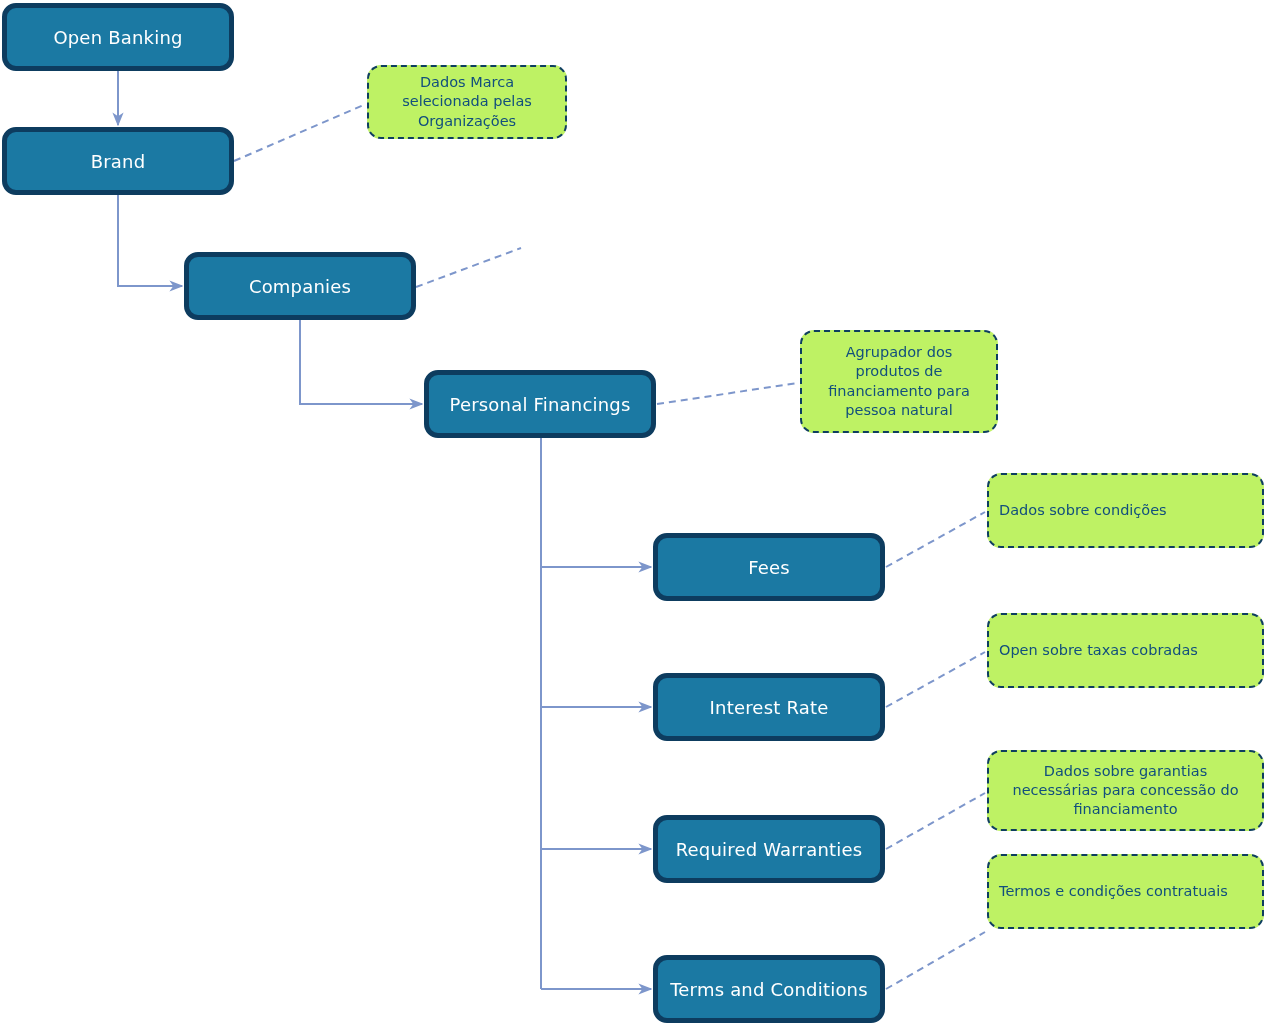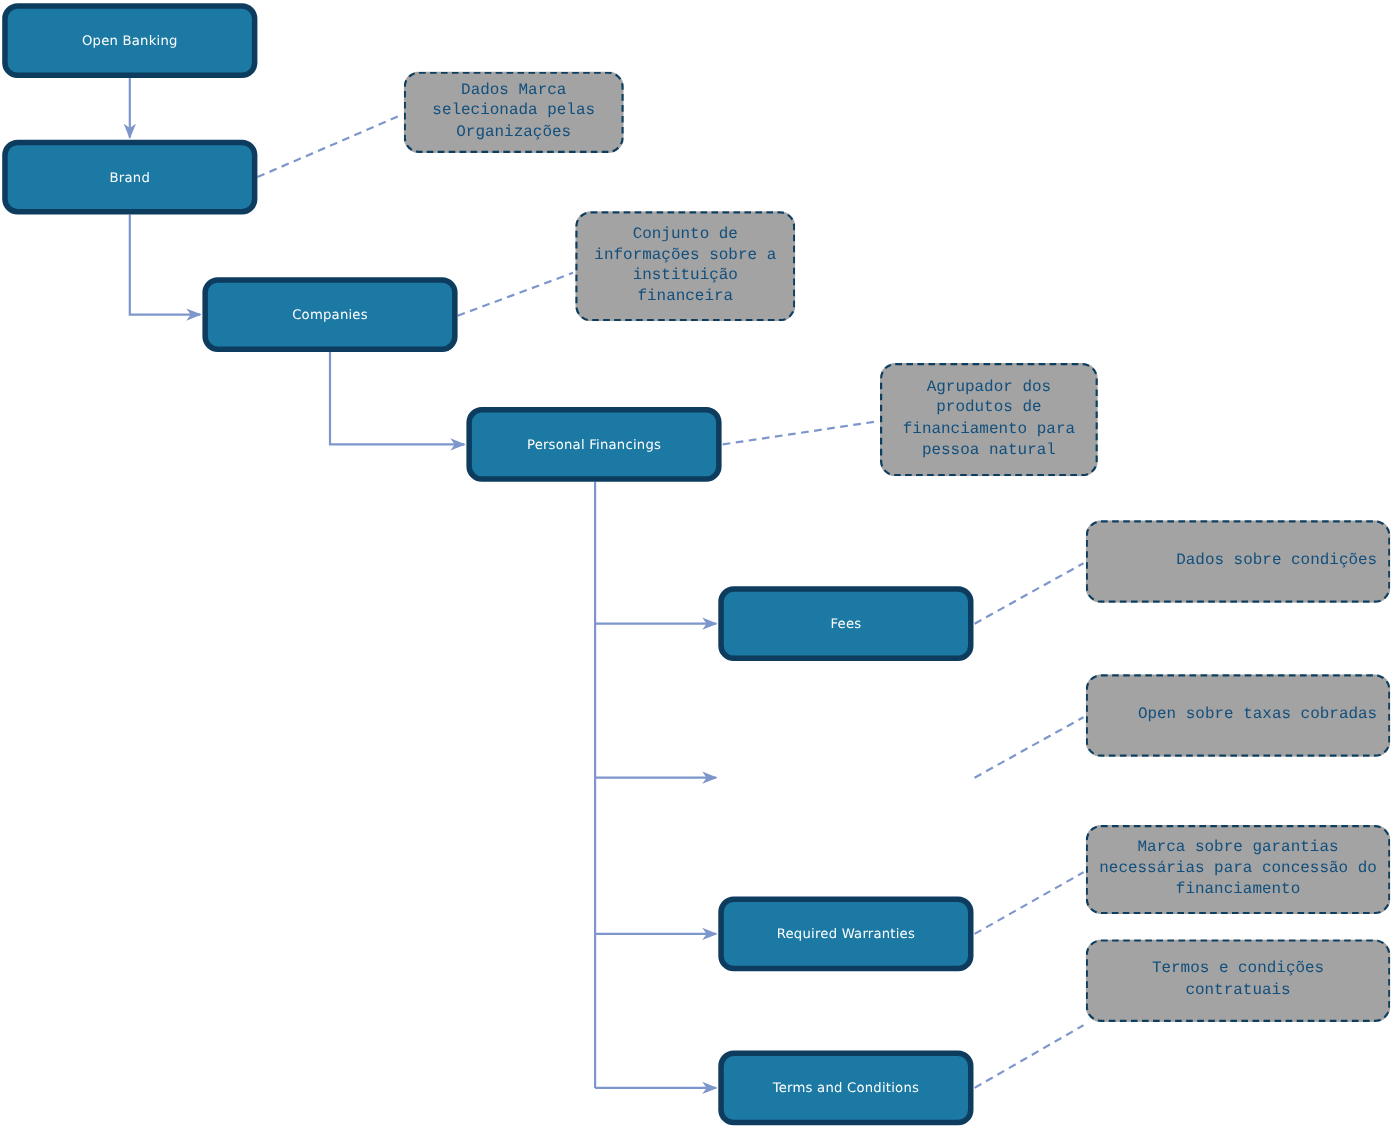--- a/index.html
+++ b/index.html
@@ -15,33 +15,32 @@
     position:absolute;
     box-sizing:border-box;
     width:232px;height:68px;
     background:#1B79A3;
     border:5px solid #0D3C5F;
     border-radius:14px;
     display:flex;align-items:center;justify-content:center;
   }
   .node span{
     color:#FFFFFF;
-    font-size:12px;
+    font-size:18px;
     white-space:nowrap;
     letter-spacing:0.2px;
   }
   .ann{
     position:absolute;
     box-sizing:border-box;
     border:2px dashed #0E3E5F;
     border-radius:14px;
-    background:#a3a3a3;
-    display:flex;align-items:center;justify-content:flex-end;
+    background:#bef264;
+    display:flex;align-items:center;justify-content:flex-start;
     padding:4px 10px;
-    font-family:Liberation Mono, monospace;
   }
   .ann span{
     color:#124F7D;
     font-size:14.5px;
     line-height:1.32;
     text-align:center;
   }
 </style>
 </head>
 <body>
@@ -81,42 +80,42 @@
   </div>
   <div class="node" style="left:184px;top:252px">
     <span>Companies</span>
   </div>
   <div class="node" style="left:424px;top:370px">
     <span>Personal Financings</span>
   </div>
   <div class="node" style="left:653px;top:533px">
     <span>Fees</span>
   </div>
+  <div class="node" style="left:653px;top:673px">
+    <span>Interest Rate</span>
+  </div>
   <div class="node" style="left:653px;top:955px">
     <span>Terms and Conditions</span>
   </div>
   <div class="node" style="left:653px;top:815px">
     <span>Required Warranties</span>
   </div>
 
   <div class="ann" style="left:367px;top:65px;width:200px;height:74px">
     <span>Dados Marca selecionada pelas Organizações</span>
-  </div>
-  <div class="ann" style="left:523px;top:192px;width:200px;height:100px">
-    <span>Conjunto de informações sobre a instituição financeira</span>
   </div>
   <div class="ann" style="left:800px;top:330px;width:198px;height:103px">
     <span>Agrupador dos produtos de financiamento para pessoa natural</span>
   </div>
   <div class="ann" style="left:987px;top:473px;width:277px;height:75px">
     <span>Dados sobre condições</span>
   </div>
   <div class="ann" style="left:987px;top:613px;width:277px;height:75px">
     <span>Open sobre taxas cobradas</span>
   </div>
   <div class="ann" style="left:987px;top:750px;width:277px;height:81px">
-    <span>Marca sobre garantias necessárias para concessão do financiamento</span>
+    <span>Dados sobre garantias necessárias para concessão do financiamento</span>
   </div>
   <div class="ann" style="left:987px;top:854px;width:277px;height:75px">
     <span>Termos e condições contratuais</span>
   </div>
 
 </div>
 
 </body></html>

